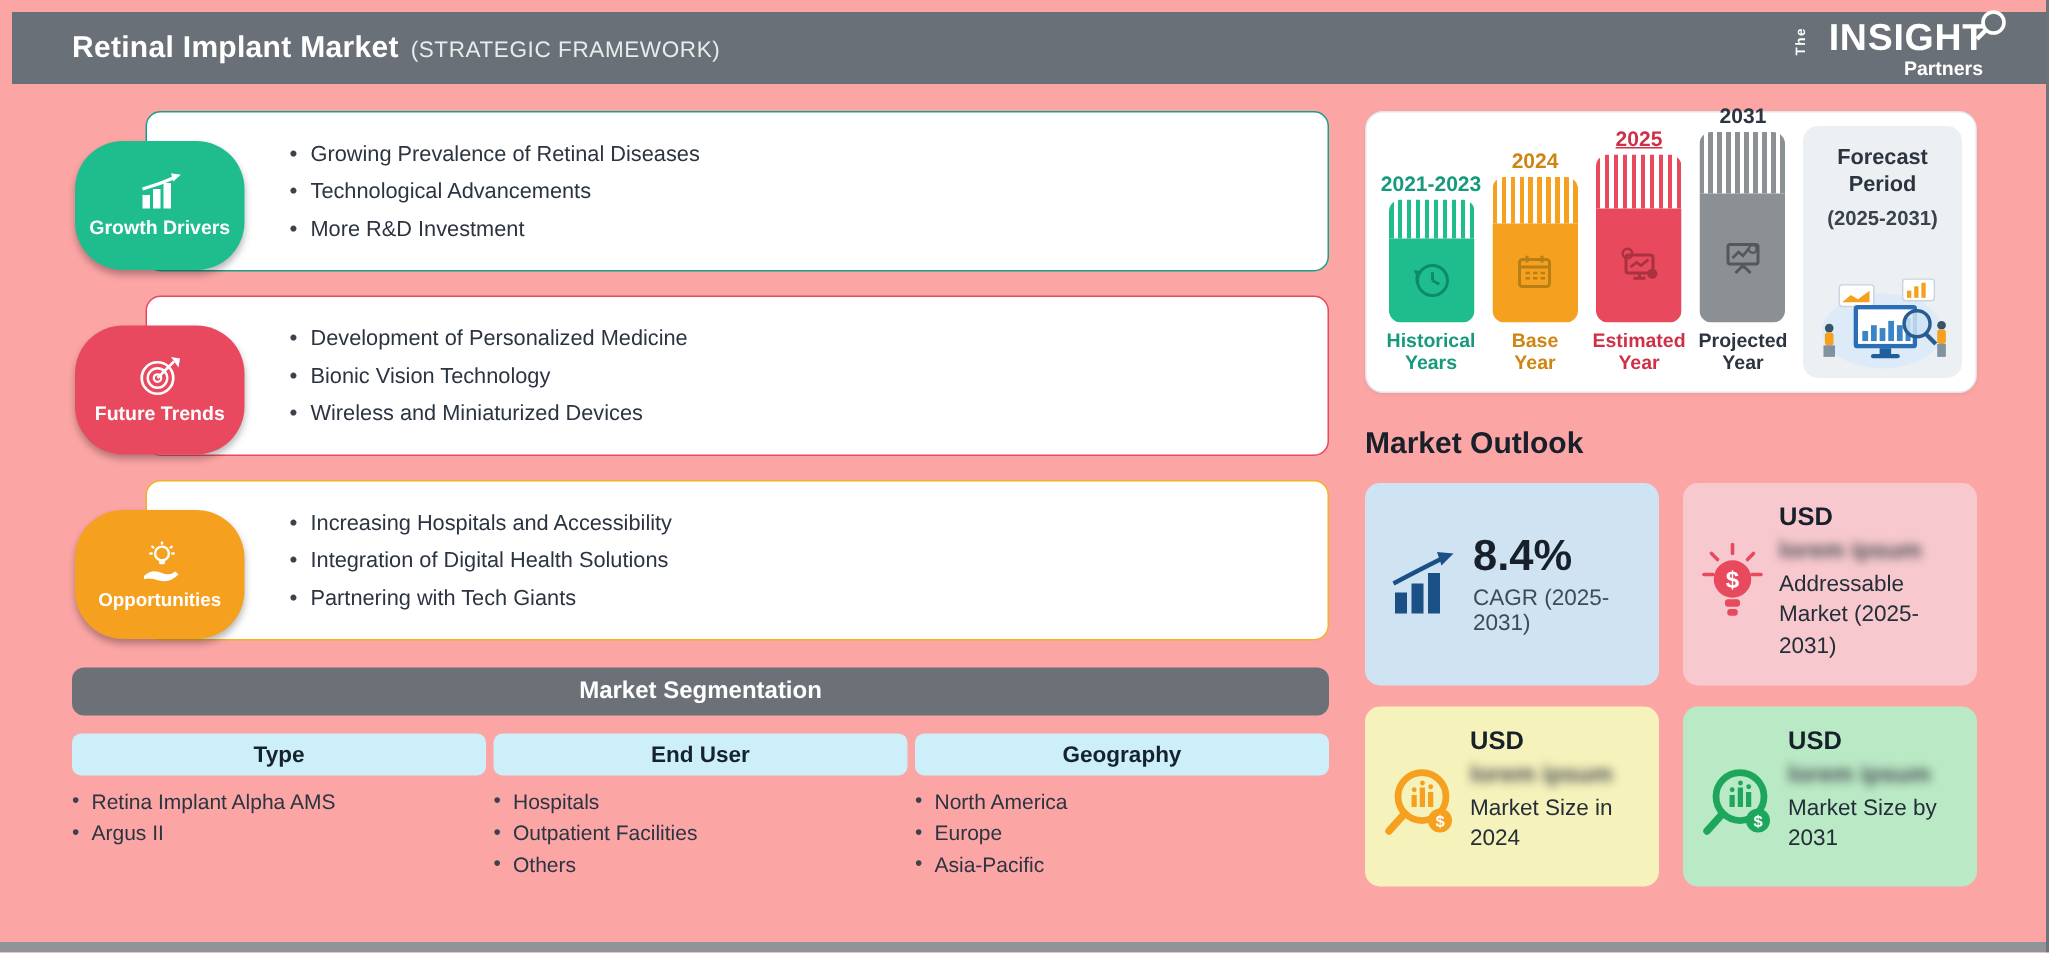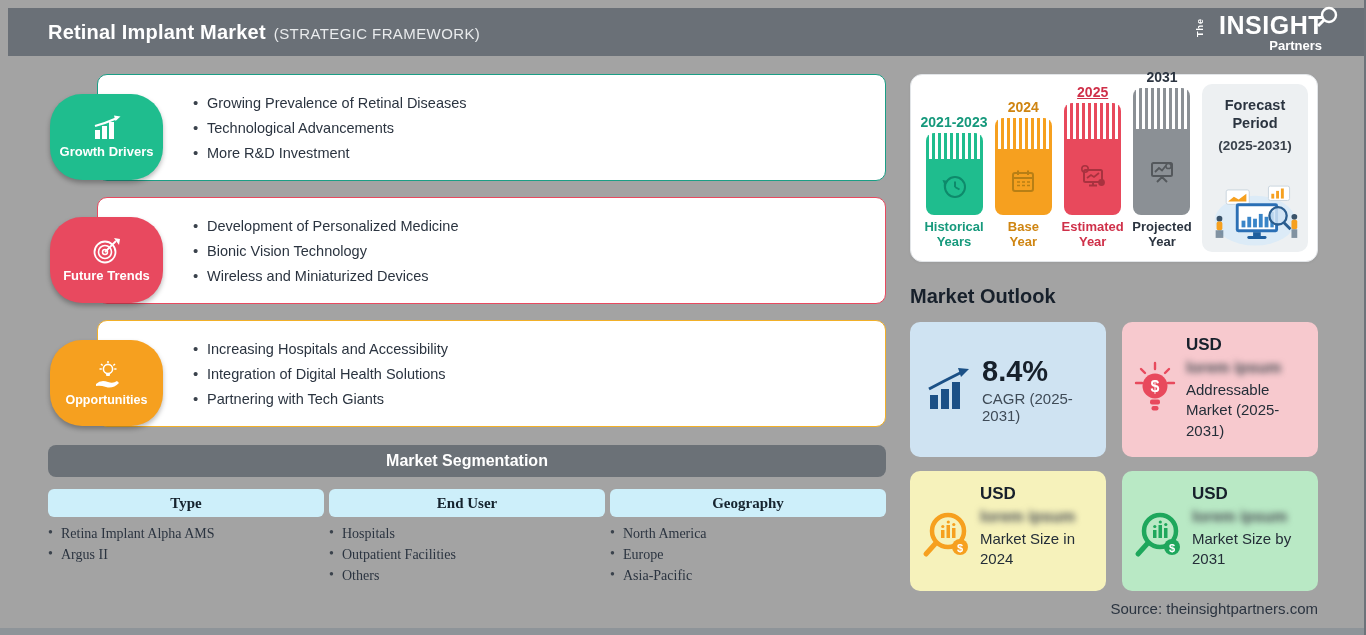--- a/index.html
+++ b/index.html
@@ -1,18 +1,18 @@
 <!DOCTYPE html>
 <html><head>
 <meta charset="utf-8">
 <style>
   * { margin:0; padding:0; box-sizing:border-box; }
   html,body { width:1366px; height:635px; }
   body { font-family:"Liberation Sans", sans-serif; background:#ffffff; color:#2b3440; }
-  .page { position:relative; width:1366px; height:635px; background:#a3a3a3; overflow:hidden; border-right:2px solid #6d737a; }
+  .page { position:relative; width:1366px; height:635px; background:#fca5a5; overflow:hidden; border-right:2px solid #6d737a; }
 
   
   .header { position:absolute; left:8px; right:0; top:8px; height:48px; background:#6a7077;
             display:flex; align-items:center; justify-content:space-between; padding:0 26px 0 40px; }
   .hdr-title { color:#fff; font-size:20px; font-weight:700; letter-spacing:.2px; }
   .hdr-sub { color:#e9ebed; font-size:15px; font-weight:400; margin-left:8px; letter-spacing:.4px; }
   .logo { position:relative; display:flex; align-items:flex-start; color:#fff; padding-right:14px; }
   .logo-the { font-size:9px; font-weight:700; transform:rotate(-90deg) translateX(-4px); transform-origin:center; width:10px; letter-spacing:1px; margin-top:10px; }
   .logo-stack { display:flex; flex-direction:column; align-items:flex-end; line-height:1;margin-left:14px; }
   .logo-insight { font-size:25px; font-weight:800; letter-spacing:.5px; }
@@ -38,21 +38,21 @@
   .f-red   .badge { background:#e8495f; }
   .f-orange .badge{ background:#f6a01f; font-size:12.5px; }
   .feature ul { list-style:none; padding-left:95px; }
   .feature li { position:relative; padding-left:14px; font-size:14.5px; color:#2b3440; margin:9px 0; }
   .feature li::before { content:"•"; position:absolute; left:0; top:-1px; color:#3a424c; font-size:15px; }
 
   
   .seg-bar { margin-top:18px; height:32px; background:#6b7177; border-radius:8px;
              display:flex; align-items:center; justify-content:center;
              color:#fff; font-weight:700; font-size:16px; }
-  .seg-cols { display:flex; gap:5px; margin-top:12px;font-family:Liberation Serif, serif; }
+  .seg-cols { display:flex; gap:5px; margin-top:12px; }
   .seg-col { flex:1; }
   .seg-head { height:28px; background:#cdeffa; border-radius:6px; display:flex; align-items:center; justify-content:center;
               font-weight:700; font-size:15px; color:#15232e; }
   .seg-col ul { list-style:none; margin-top:9px; }
   .seg-col li { position:relative; padding-left:13px; font-size:14px; margin:5px 0; color:#2b3440; }
   .seg-col li::before { content:"•"; position:absolute; left:0; top:-1px; color:#3a424c; }
 
   
   .chart-card { width:100%; height:188px; background:#fff; border:1px solid #e2e5e8; border-radius:12px;
                 display:flex; padding:9px; gap:6px; box-shadow:0 1px 3px rgba(0,0,0,.05); }
@@ -415,18 +415,17 @@
             </svg>
           </div>
           <div class="card-text">
             <span class="currency">USD</span>
             <span class="blurred">lorem ipsum</span>
             <span class="card-caption">Market Size by 2031</span>
           </div>
         </div>
       </div>
 
-      <div class="source">Source: theinsightpartners.com</div>
     </div>
   </div>
 
   <div class="bottom-strip"></div>
 </div>
 
 </body></html>

